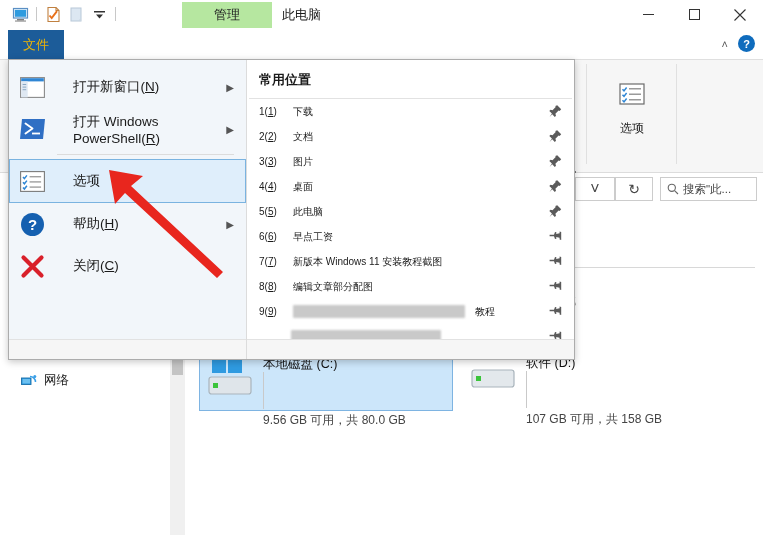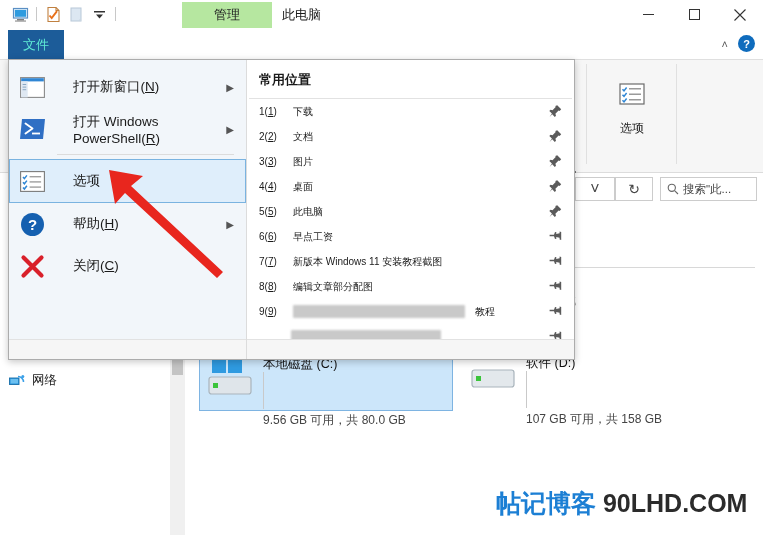--- a/index.html
+++ b/index.html
@@ -34,21 +34,21 @@
     color: #333;
   }
 
   
   .ribbon-row {
     position: absolute; left: 0; top: 30px; width: 763px; height: 30px;
     background: #ffffff; border-bottom: 1px solid #dfdfdf;
   }
   .file-tab {
     position: absolute; left: 8px; top: 0px; width: 56px; height: 29px;
-    background: #1c5c99; color: #5eead4; font-size: 13px;
+    background: #1c5c99; color: #eab308; font-size: 13px;
     display: flex; align-items: center; justify-content: center;
   }
   .ribbon-right { position: absolute; right: 8px; top: 5px; display: flex; align-items: center; gap: 10px; }
   .chevron-up { color: #555; font-size: 11px; }
   .help-circ {
     width: 17px; height: 17px; border-radius: 50%; background: #0f6cbd; color: #fff;
     font-size: 11px; font-weight: bold; display: flex; align-items: center; justify-content: center;
   }
 
   
@@ -85,21 +85,21 @@
 
   
   .nav-pane {
     position: absolute; left: 0; top: 205px; width: 170px; height: 330px;
     background: #ffffff; overflow: hidden;
   }
   .nav-item {
     display: flex; align-items: center; height: 27px; padding-left: 22px; gap: 7px;
     font-size: 12.5px; color: #1a1a1a; white-space: nowrap;
   }
-  .nav-item.root { padding-left: 8px; }
+  .nav-item.root { padding-left: 20px; }
   .nav-ic { width: 17px; height: 17px; display: flex; align-items: center; justify-content: center; flex: 0 0 17px; }
 
   .vscroll {
     position: absolute; left: 170px; top: 205px; width: 15px; height: 330px;
     background: #f0f0f0;
   }
   .vthumb { position: absolute; left: 2px; top: 10px; width: 11px; height: 160px; background: #c4c4c4; }
 
   .content {
     position: absolute; left: 185px; top: 205px; width: 578px; height: 330px;
@@ -416,24 +416,20 @@
       <span class="tile-txt">
         <span class="tile-t1" style="display:block;">软件 (D:)</span>
         <span class="bar-out">
           <span class="bar-in" id="bar-d" style="display: block; width: 32%; background: rgb(38, 160, 218);"></span>
         </span>
         <span class="tile-t2" style="display:block;text-align:center;">107 GB 可用，共 158 GB</span>
       </span>
     </div>
   </div>
 
-  <div class="wm">
-    <span class="wm-cn">帖记博客</span>
-    <span class="wm-en">90LHD.COM</span>
-  </div>
 
   <div class="flyout">
 
     <div class="fly-left">
       <div class="mi" style="margin-top:6px;">
         <span class="mi-ic">
           <svg width="25" height="21" viewBox="0 0 25 21">
             <rect x="0.6" y="0.6" width="23.8" height="19.8" fill="#fff" stroke="#8a8a8a" stroke-width="1.1"></rect>
             <rect x="1.2" y="1.2" width="22.6" height="3.2" fill="#2f86d4"></rect>
             <rect x="1.2" y="4.4" width="6.5" height="16" fill="#dfe8f2"></rect>

